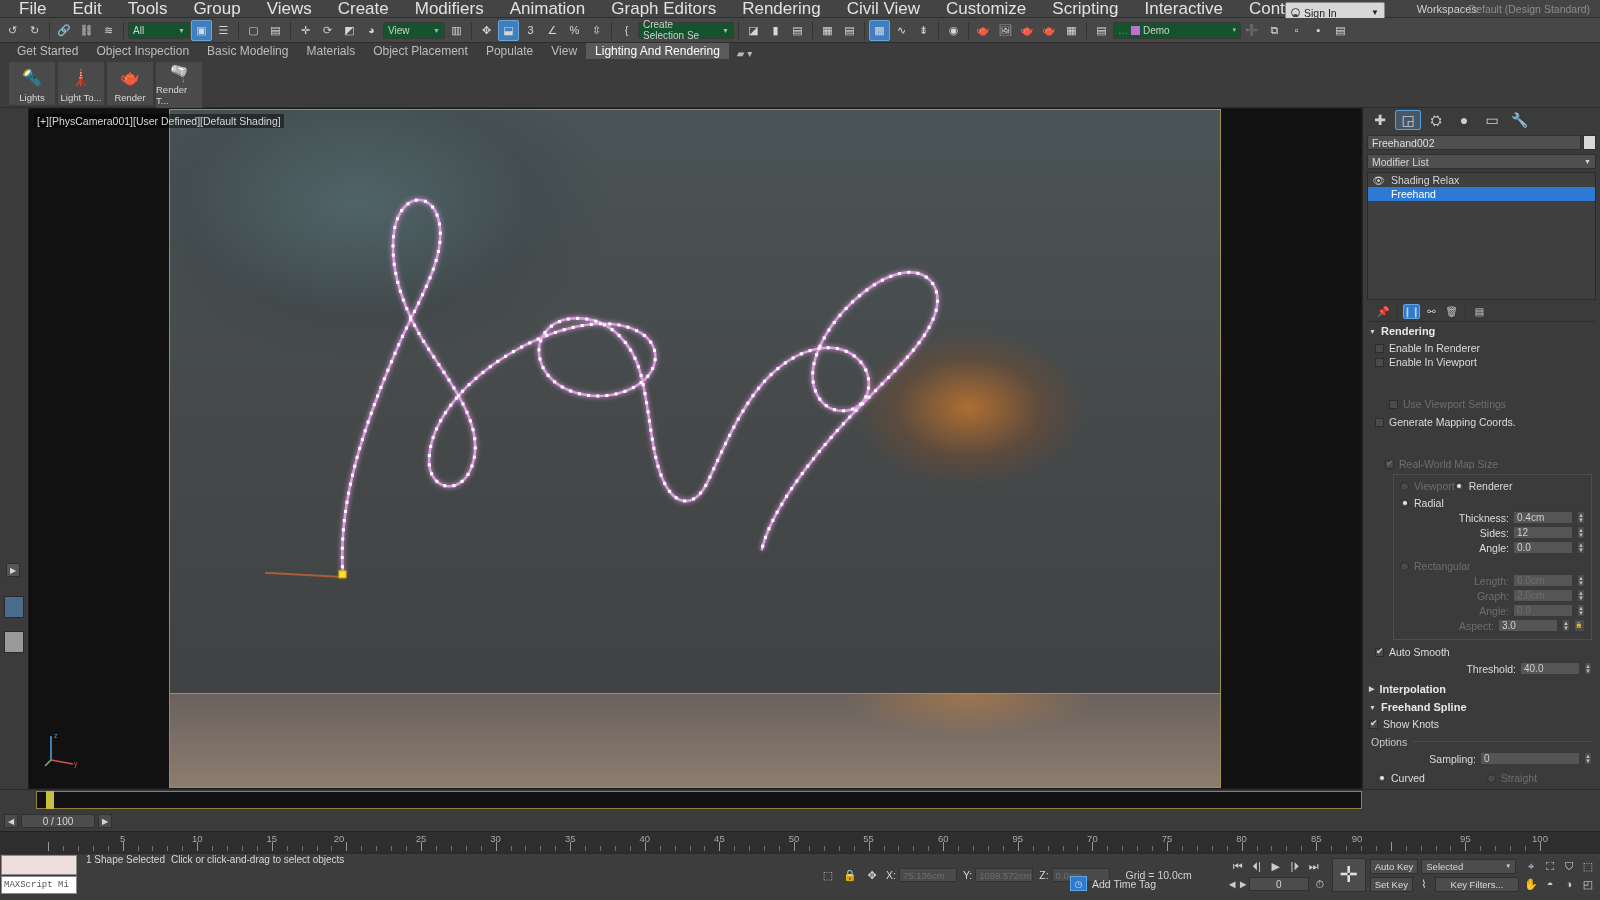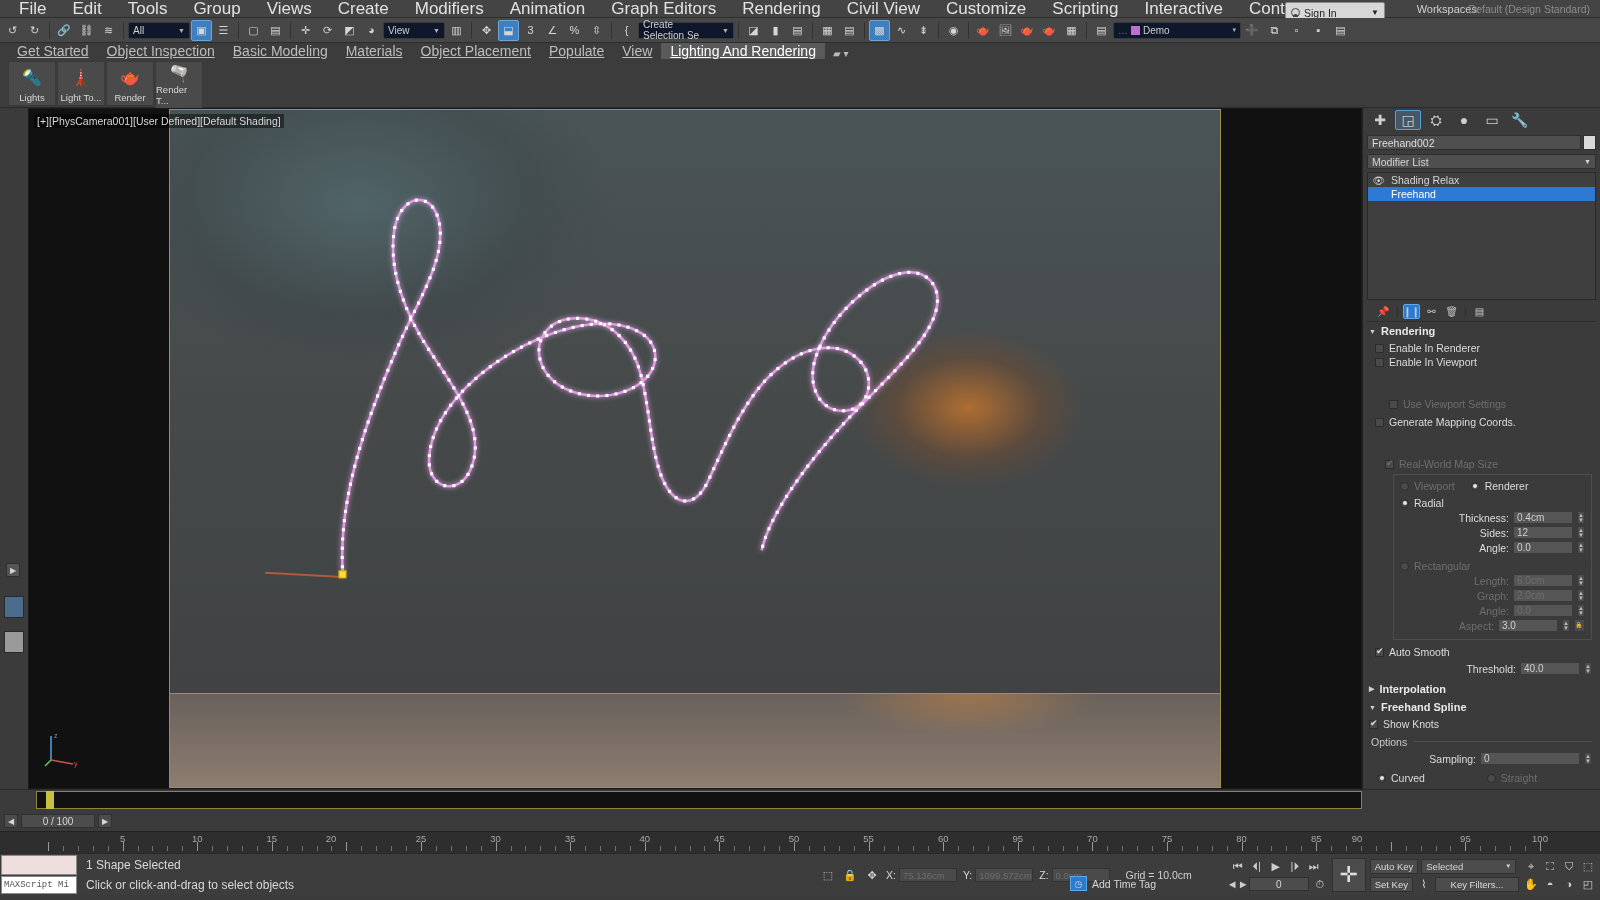--- a/index.html
+++ b/index.html
@@ -20,33 +20,33 @@
   .wsp { position:absolute; right:120px; top:3px; font-size:11px; color:#cfcfcf;}
   .wsp2 { position:absolute; right:10px; top:3px; font-size:10.5px; color:#8d8d8d;}
 
   
   .toolbar { height:25px; background:#474747; display:flex; align-items:center;
     padding:0 2px; gap:1px; border-bottom:1px solid #2e2e2e; position:relative; }
   .tb { width:21px; height:21px; border-radius:2px; display:flex; align-items:center;
     justify-content:center; position:relative; flex:0 0 auto; }
   .tb.on { background:#3f7fbf; border:1px solid #6aa7d8; }
   .sep { width:1px; height:17px; background:#333; margin:0 3px; flex:0 0 auto;}
-  .ddbox { height:17px; background:#0f172a; border:1px solid #3a3a3a; border-radius:2px;
+  .ddbox { height:17px; background:#14532d; border:1px solid #3a3a3a; border-radius:2px;
     display:flex; align-items:center; padding:0 4px; font-size:10px; color:#cfcfcf;
     flex:0 0 auto; position:relative;}
   .ddbox .ar { margin-left:auto; padding-left:6px; font-size:7px; color:#b0b0b0;}
   .watermark { position:absolute; right:0; top:-18px; width:180px; height:43px;
     background:#0d0d0d; display:flex; align-items:center; justify-content:center;
     color:#f2f2f2; font-size:27px; letter-spacing:-0.5px; }
   .watermark .u { color:#e07b22; }
 
   
   .ribbon { background:#3c3c3c; border-bottom:1px solid #2b2b2b; }
   .ribtabs { height:16px; display:flex; align-items:flex-end; padding-left:8px; gap:0; }
-  .rt { font-size:14px; padding:1px 9px; color:#bdbdbd; line-height:14px;text-decoration:underline; }
+  .rt { font-size:12px; padding:1px 9px; color:#bdbdbd; line-height:14px; }
   .rt.sel { background:#5a5a5a; color:#fff; }
   .ribbody { height:48px; display:flex; align-items:flex-start; padding:2px 0 0 8px; gap:1px;
     background:#3c3c3c; }
   .rbtn { width:48px; height:45px; background:#4a4a4a; border:1px solid #3a3a3a;
     display:flex; flex-direction:column; align-items:center; justify-content:flex-end;
     padding-bottom:2px; font-size:9.5px; color:#d8d8d8; }
   .rbtn.tall { height:48px; }
   .rbtn .gl { flex:1; display:flex; align-items:center; font-size:16px;}
   .camdd { margin-left:8px; font-size:10px; color:#b9b9b9; }
 
@@ -125,21 +125,21 @@
   .grpbox { border:1px solid #4e4e4e; margin:3px 0 0 18px; padding:4px 6px 6px 6px; }
   .spin { display:flex; align-items:center; gap:4px; font-size:10.5px; padding:1px 0; justify-content:flex-end;}
   .spin .lb { color:#dcdcdc; }
   .spin.dim .lb, .spin.dim .fv { color:#6e6e6e;}
   .spin .fl { width:60px; height:13px; background:#555; border:1px solid #3a3a3a;
     display:flex; align-items:center; padding:0 3px; }
   .spin .fv { font-size:10px; color:#cfcfcf;}
   .spin .sp { width:8px; height:13px; background:#4c4c4c; border:1px solid #3a3a3a;
     display:flex; flex-direction:column; align-items:center; justify-content:center;
     font-size:6px; line-height:5px; color:#bdbdbd;}
-  .rowflex{display:flex;align-items:center;gap:16px;}
+  .rowflex{display:flex;align-items:center;}
   .optlbl{font-size:10.5px;color:#c8c8c8;padding:3px 0 1px 2px;}
   .hr-lab{display:flex;align-items:center;gap:6px;padding:2px 0;}
   .hr-lab .ln{flex:1;height:1px;background:#4e4e4e;}
 
   
   .timeline { height:22px; background:#3b3b3b; display:flex; align-items:center;
     padding-left:28px; position:relative; border-top:1px solid #2a2a2a; }
   .trackbar { position:absolute; left:36px; right:238px; top:1px; height:18px;
     background:#111; border:1px solid #8e8440; }
   .slider { position:absolute; left:46px; top:1px; width:8px; height:18px; background:#c9c03f;}
@@ -156,22 +156,22 @@
   .ruler .lb { position:absolute; top:1px; font-size:9.5px; color:#a8a8a8; transform:translateX(-50%);}
   .ruler .tkm { position:absolute; top:10px; width:1px; height:9px; background:#989898;}
 
   
   .status { height:42px; background:#3d3d3d; display:flex; position:relative;
     border-top:1px solid #2a2a2a;}
   .mxs { width:78px; }
   .mxs .l1 { height:20px; background:#efdede; border:1px solid #8a8a8a; margin:1px 1px 0 1px;}
   .mxs .l2 { height:18px; background:#fff; border:1px solid #8a8a8a; margin:1px;
     font-family:"Liberation Mono", monospace; font-size:9px; color:#555; padding-left:2px; line-height:16px;}
-  .stxt { padding-left:8px; display:flex; flex-direction:column; justify-content:center; gap:6px;
-    font-size:12px; color:#d8d8d8; }
+  .stxt { padding-left:8px; display:flex; flex-direction:row; justify-content:center; gap:6px;
+    font-size:10px; color:#d8d8d8; }
   .coords { position:absolute; left:820px; top:0; height:42px; display:flex; align-items:center; gap:6px;}
   .cbtn { width:16px; height:16px; display:flex; align-items:center; justify-content:center; font-size:11px;}
   .cfield { display:flex; align-items:center; gap:3px; font-size:10.5px; }
   .cfield .cv { width:58px; height:14px; background:#4a4a4a; border:1px solid #333;
     font-size:9.5px; color:#6d6d6d; display:flex; align-items:center; padding-left:3px;}
   .gridlbl{ font-size:10.5px; color:#d0d0d0; margin-left:10px;}
   .addtag { position:absolute; left:1070px; top:22px; display:flex; align-items:center; gap:5px;
     font-size:10.5px;}
   .addtag .ic{width:17px;height:15px;background:#2d7ad4;border:1px solid #5fa8e0;
     display:flex;align-items:center;justify-content:center;font-size:9px;}
@@ -887,21 +887,21 @@
       <div class="tk" style="left: 227.04px;"></div>
       <div class="tk" style="left: 241.96px;"></div>
       <div class="tk" style="left: 256.88px;"></div>
       <div class="tkm" style="left: 271.8px;"></div>
       <div class="lb" style="left: 271.8px;">15</div>
       <div class="tk" style="left: 286.72px;"></div>
       <div class="tk" style="left: 301.64px;"></div>
       <div class="tk" style="left: 316.56px;"></div>
       <div class="tk" style="left: 331.48px;"></div>
       <div class="tkm" style="left: 346.4px;"></div>
-      <div class="lb" style="left: 331px;">20</div>
+      <div class="lb" style="left: 339px;">20</div>
       <div class="tk" style="left: 361.32px;"></div>
       <div class="tk" style="left: 376.24px;"></div>
       <div class="tk" style="left: 391.16px;"></div>
       <div class="tk" style="left: 406.08px;"></div>
       <div class="tkm" style="left: 421px;"></div>
       <div class="lb" style="left: 421px;">25</div>
       <div class="tk" style="left: 435.92px;"></div>
       <div class="tk" style="left: 450.84px;"></div>
       <div class="tk" style="left: 465.76px;"></div>
       <div class="tk" style="left: 480.68px;"></div>

